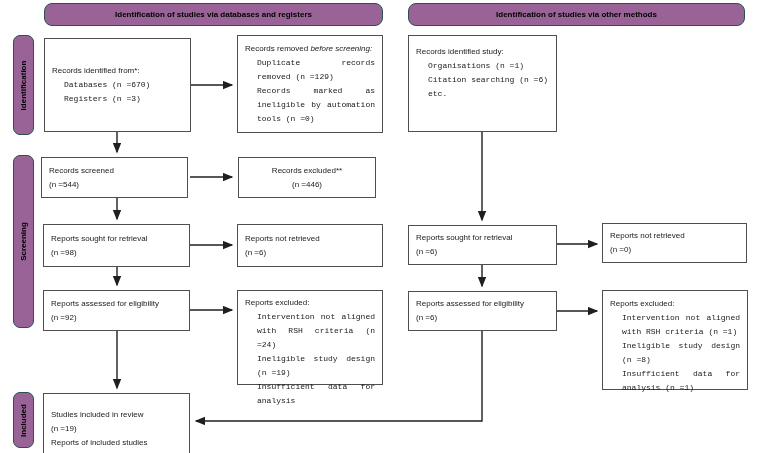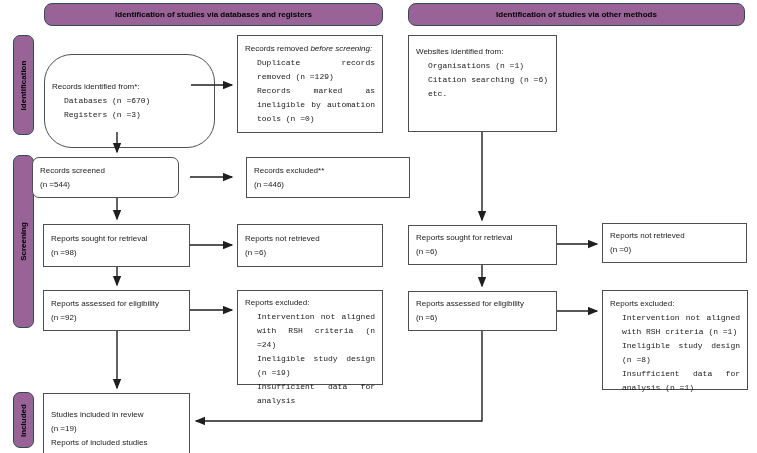--- a/index.html
+++ b/index.html
@@ -61,38 +61,38 @@
   <div class="stage" style="left:13px;top:35px;width:21px;height:100px;">
     <span>Identification</span>
   </div>
   <div class="stage" style="left:13px;top:155px;width:21px;height:173px;">
     <span>Screening</span>
   </div>
   <div class="stage" style="left:13px;top:392px;width:21px;height:56px;">
     <span>Included</span>
   </div>
 
-  <div class="box center" style="left:44px;top:54px;width:171px;height:94px;border-radius:28px;">
+  <div class="box center" style="left:44px;top:38px;width:147px;height:94px;">
     <div>Records identified from*:</div>
     <div class="sub">Databases (n =670)</div>
     <div class="sub">Registers (n =3)</div>
   </div>
 
   <div class="box" style="left:237px;top:35px;width:146px;height:98px;padding-top:6px;">
     <div class="jtext"><span>Records removed</span> <span class="it">before screening:</span></div>
     <div class="sub">Duplicate records removed (n =129)</div>
     <div class="sub">Records marked as ineligible by automation tools (n =0)</div>
   </div>
 
-  <div class="box center" style="left:32px;top:157px;width:147px;height:41px;border-radius:7px;">
+  <div class="box center" style="left:41px;top:157px;width:147px;height:41px;">
     <div>Records screened</div>
     <div>(n =544)</div>
   </div>
 
-  <div class="box center" style="left:246px;top:157px;width:164px;height:41px;">
+  <div class="box center" style="left:238px;top:157px;width:138px;height:41px;text-align:center;">
     <div>Records excluded**</div>
     <div>(n =446)</div>
   </div>
 
   <div class="box center" style="left:43px;top:224px;width:147px;height:43px;">
     <div>Reports sought for retrieval</div>
     <div>(n =98)</div>
   </div>
 
   <div class="box center" style="left:237px;top:224px;width:146px;height:43px;">
@@ -112,21 +112,21 @@
     <div class="sub">Insufficient data for analysis</div>
   </div>
 
   <div class="box center" style="left:43px;top:393px;width:147px;height:71px;">
     <div>Studies included in review</div>
     <div>(n =19)</div>
     <div>Reports of included studies</div>
   </div>
 
   <div class="box" style="left:408px;top:35px;width:149px;height:97px;padding-top:9px;">
-    <div>Websites identified from:</div>
+    <div>Records identified study:</div>
     <div class="sub">Organisations (n =1)</div>
     <div class="sub">Citation searching (n =6)</div>
     <div class="sub">etc.</div>
   </div>
 
   <div class="box center" style="left:408px;top:225px;width:149px;height:40px;">
     <div>Reports sought for retrieval</div>
     <div>(n =6)</div>
   </div>
 

